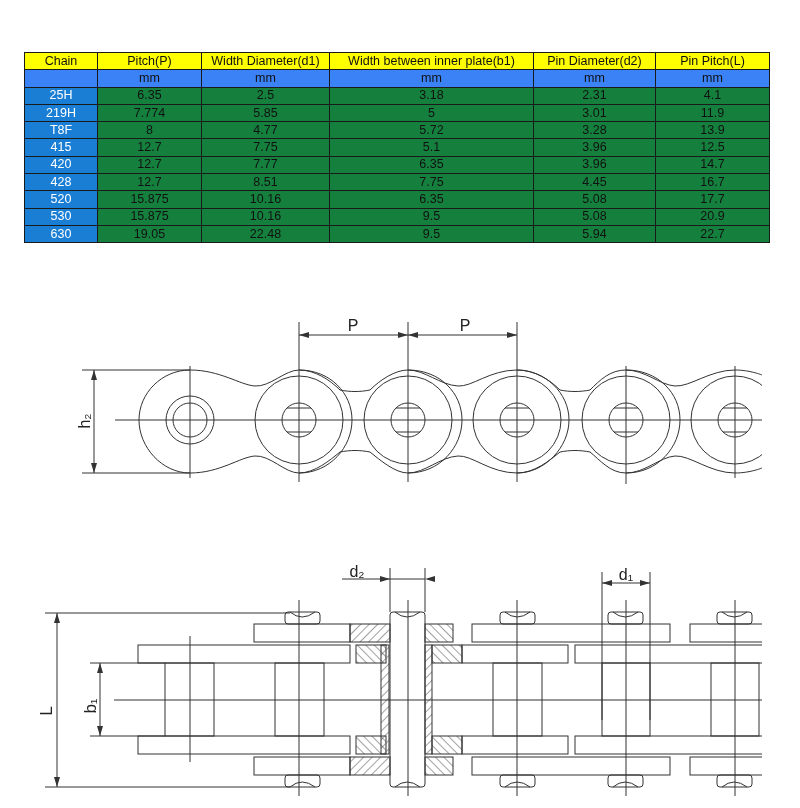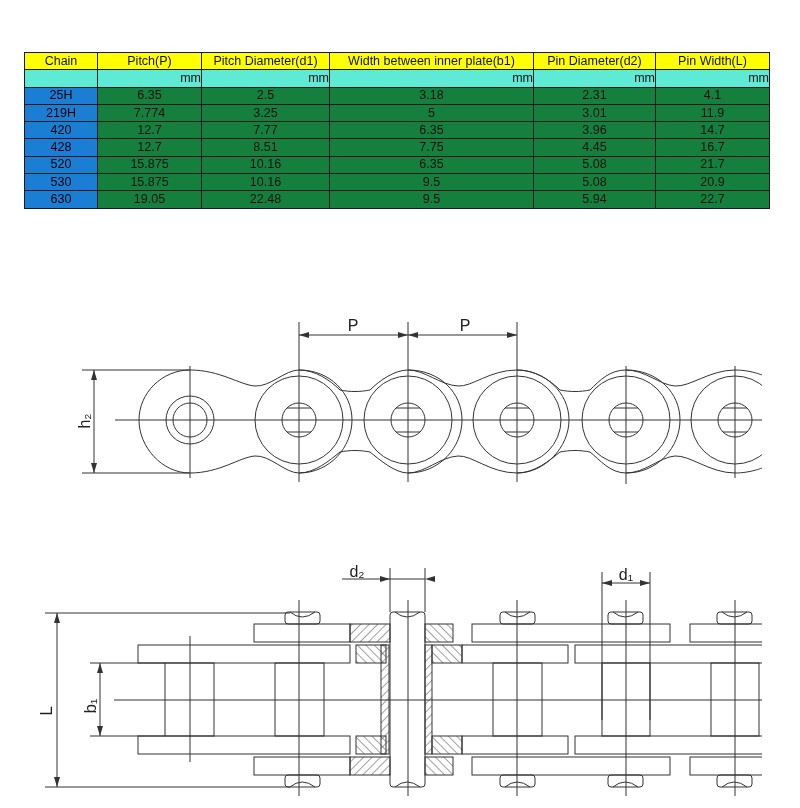--- a/index.html
+++ b/index.html
@@ -1,38 +1,38 @@
 <!DOCTYPE html>
 <html><head>
 <meta charset="utf-8">
 <style>
   html, body { margin:0; padding:0; background:#ffffff; }
   body { width:800px; height:808px; position:relative; overflow:hidden; font-family:"Liberation Sans", sans-serif; }
   #spec-table { position:absolute; left:24px; top:24px; border-collapse:collapse; font-size:12.5px; color:#111;margin-top:28px; }
   #spec-table td, #spec-table th { border:1.5px solid #1a1a1a; padding:0; height:16.3px; line-height:15px; text-align:center; font-weight:normal; white-space:nowrap; }
   #spec-table th { background:#ffff00; }
-  #spec-table tr.units td { background:#5eead4;text-align:right; }
-  #spec-table td.chain { background:#1a7fd4; color:#000000; }
+  #spec-table tr.units td { background:#3b82f6; }
+  #spec-table td.chain { background:#1a7fd4; color:#ffffff; }
   #spec-table td.val { background:#15803d; }
   .c0{width:72px}.c1{width:103px}.c2{width:127px}.c3{width:203px}.c4{width:121px}.c5{width:113px}
   svg text { font-family:"Liberation Sans", sans-serif; }
   .diagram { position:absolute; left:0; }
 </style>
 </head>
 <body>
 
 <table id="spec-table">
   <thead>
     <tr>
       <th class="c0">Chain</th>
       <th class="c1">Pitch(P)</th>
-      <th class="c2">Pitch Diameter(d1)</th>
+      <th class="c2">Width Diameter(d1)</th>
       <th class="c3">Width between inner plate(b1)</th>
       <th class="c4">Pin Diameter(d2)</th>
-      <th class="c5">Pin Width(L)</th>
+      <th class="c5">Pin Pitch(L)</th>
     </tr>
     <tr class="units">
       <td></td>
       <td>mm</td>
       <td>mm</td>
       <td>mm</td>
       <td>mm</td>
       <td>mm</td>
     </tr>
   </thead>
@@ -41,24 +41,40 @@
         <td class="chain">25H</td>
         <td class="val">6.35</td>
         <td class="val">2.5</td>
         <td class="val">3.18</td>
         <td class="val">2.31</td>
         <td class="val">4.1</td>
       </tr>
       <tr>
         <td class="chain">219H</td>
         <td class="val">7.774</td>
-        <td class="val">3.25</td>
+        <td class="val">5.85</td>
         <td class="val">5</td>
         <td class="val">3.01</td>
         <td class="val">11.9</td>
+      </tr>
+      <tr>
+        <td class="chain">T8F</td>
+        <td class="val">8</td>
+        <td class="val">4.77</td>
+        <td class="val">5.72</td>
+        <td class="val">3.28</td>
+        <td class="val">13.9</td>
+      </tr>
+      <tr>
+        <td class="chain">415</td>
+        <td class="val">12.7</td>
+        <td class="val">7.75</td>
+        <td class="val">5.1</td>
+        <td class="val">3.96</td>
+        <td class="val">12.5</td>
       </tr>
       <tr>
         <td class="chain">420</td>
         <td class="val">12.7</td>
         <td class="val">7.77</td>
         <td class="val">6.35</td>
         <td class="val">3.96</td>
         <td class="val">14.7</td>
       </tr>
       <tr>
@@ -68,21 +84,21 @@
         <td class="val">7.75</td>
         <td class="val">4.45</td>
         <td class="val">16.7</td>
       </tr>
       <tr>
         <td class="chain">520</td>
         <td class="val">15.875</td>
         <td class="val">10.16</td>
         <td class="val">6.35</td>
         <td class="val">5.08</td>
-        <td class="val">21.7</td>
+        <td class="val">17.7</td>
       </tr>
       <tr>
         <td class="chain">530</td>
         <td class="val">15.875</td>
         <td class="val">10.16</td>
         <td class="val">9.5</td>
         <td class="val">5.08</td>
         <td class="val">20.9</td>
       </tr>
       <tr>

